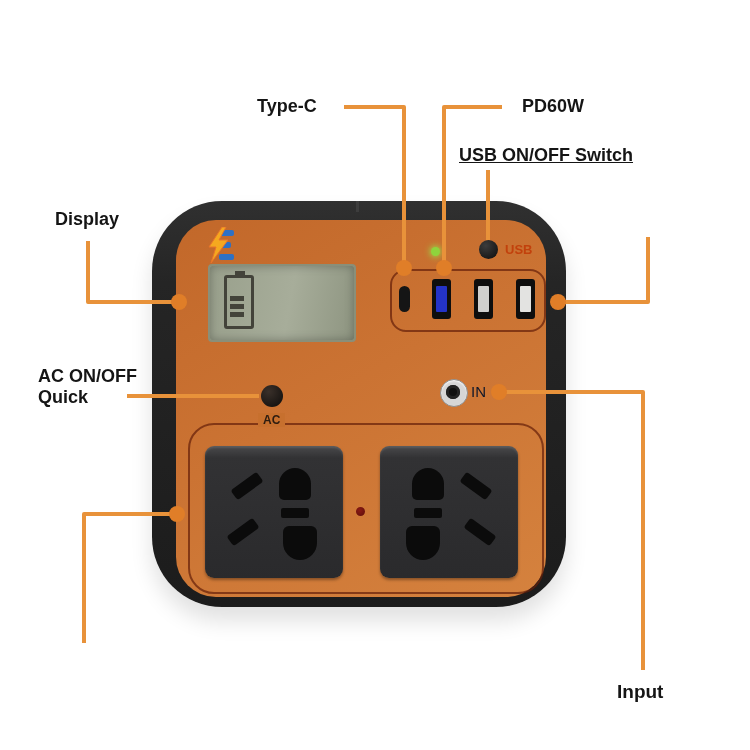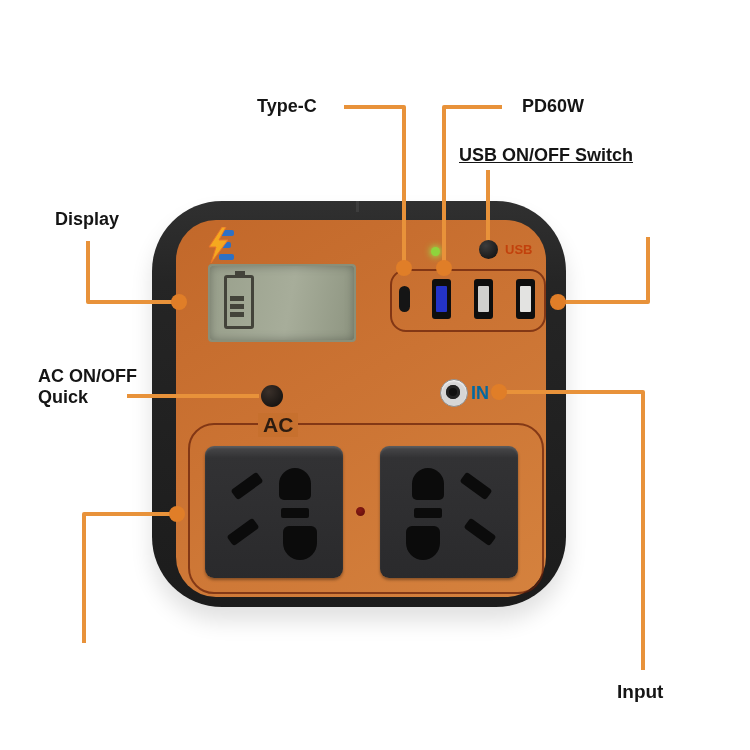--- a/index.html
+++ b/index.html
@@ -34,27 +34,27 @@
   .usb-btn{left:479px;top:240px;width:19px;height:19px;border-radius:50%;
     background:radial-gradient(circle at 35% 30%,#3c3c3c,#0c0c0c);z-index:4;}
   .usb-txt{left:505px;top:242px;font-weight:bold;font-size:13px;color:#c2410c;z-index:4;}
   .led{left:431px;top:247px;width:9px;height:9px;border-radius:50%;background:#8fd43c;
     box-shadow:0 0 6px 1px #9bdc4a;z-index:4;}
   
   .ac-btn{left:261px;top:385px;width:22px;height:22px;border-radius:50%;
     background:radial-gradient(circle at 35% 30%,#3a302a,#0d0c0b);z-index:4;}
   .ac-outline{left:188px;top:423px;width:352px;height:167px;border:2px solid rgba(100,30,8,.7);
     border-radius:26px;z-index:3;}
-  .ac-txt{left:258px;top:413px;font-weight:bold;font-size:21px;color:#2d1c10;background:#c7702e;
+  .ac-txt{left:258px;top:413px;font-weight:bold;font-size:12px;color:#2d1c10;background:#c7702e;
     padding:0 5px;z-index:4;}
   .in-jack{left:440px;top:379px;width:26px;height:26px;border-radius:50%;background:#d6d6d6;
     border:1px solid #8f8f8f;box-shadow:inset 0 1px 2px #ffffff;z-index:4;}
   .in-jack-inner{position:absolute;left:5px;top:5px;width:14px;height:14px;border-radius:50%;
     background:#101010;box-shadow:inset 0 0 0 3px #232323;}
-  .in-txt{left:471px;top:383px;font-weight:bold;font-size:18px;color:#0369a1;z-index:4;}
+  .in-txt{left:471px;top:383px;font-weight:normal;font-size:15px;color:#0f172a;z-index:4;}
   
   .socket{width:138px;height:132px;border-radius:9px;
     background:linear-gradient(180deg,#4a4a4c 0%,#323234 9%,#2a2a2c 100%);
     box-shadow:inset 0 2px 2px rgba(255,255,255,.10),0 2px 3px rgba(0,0,0,.35);z-index:3;}
   .hole{position:absolute;background:#0b0b0b;}
   .slot{width:32px;height:12px;border-radius:3px;transform:rotate(-36deg);}
   .dome{left:74px;top:22px;width:32px;height:32px;border-radius:16px 16px 5px 5px;}
   .midbar{left:76px;top:62px;width:28px;height:10px;border-radius:2px;}
   .botdome{left:78px;top:80px;width:34px;height:34px;border-radius:6px 6px 17px 17px;}
   .red-dot{left:356px;top:507px;width:9px;height:9px;border-radius:50%;

